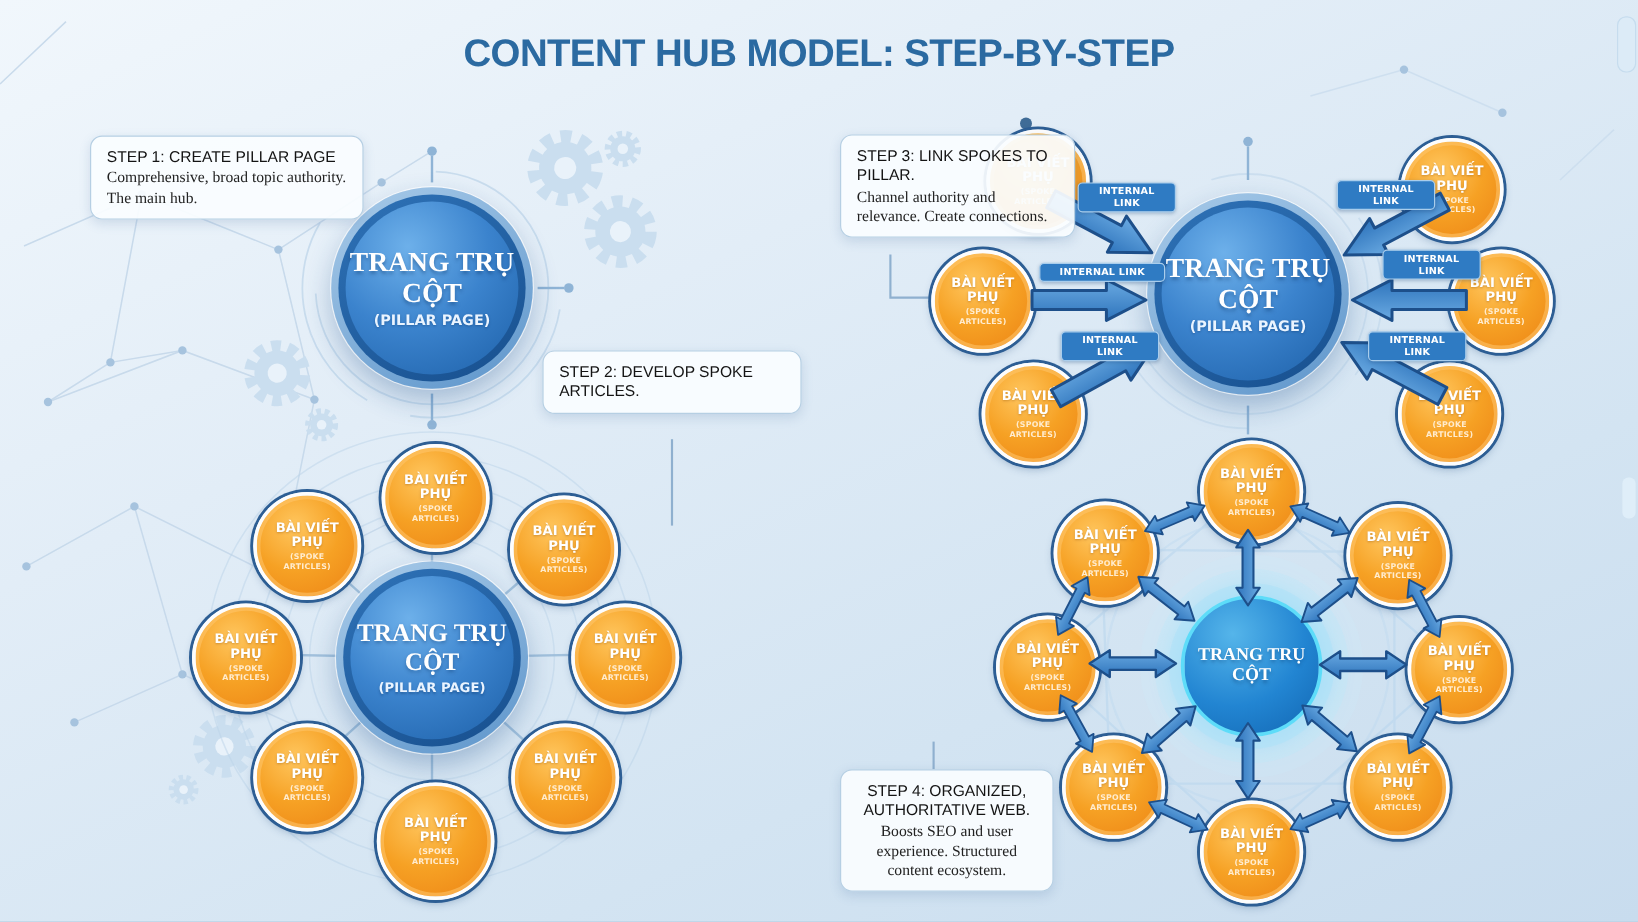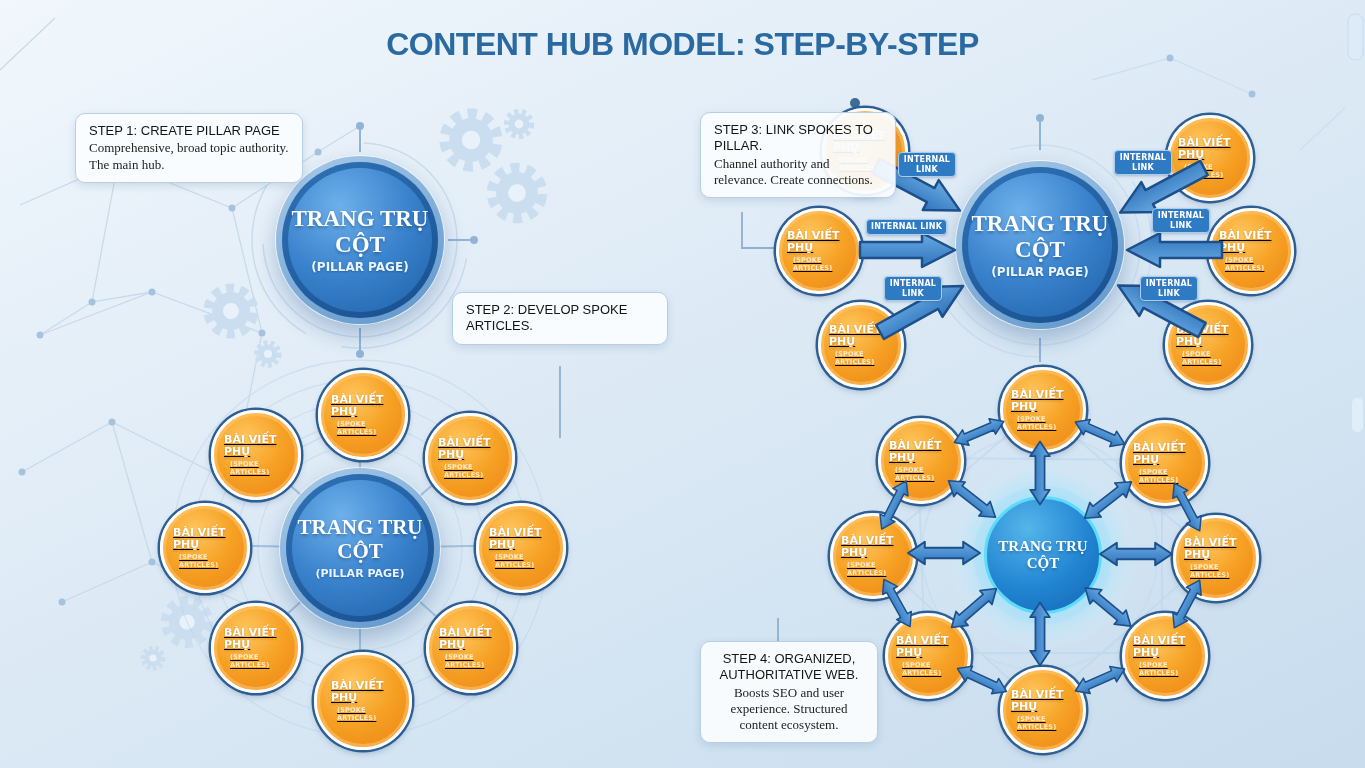--- a/index.html
+++ b/index.html
@@ -41,31 +41,31 @@
     border:3px solid #5ddcf9;
     box-shadow:0 0 0 10px rgba(173,225,248,.55),0 0 0 22px rgba(190,232,250,.35),
       0 0 0 34px rgba(205,238,252,.22),0 0 18px 6px rgba(90,200,245,.55);
     display:flex;flex-direction:column;align-items:center;justify-content:center;text-align:center;}
   .hub4 .pl-t{font-size:15px;width:96px;}
   .spoke{
     position:absolute;border-radius:50%;z-index:2;
     background:radial-gradient(circle at 38% 30%,#ffc65e 0%,#f6a124 48%,#ec8214 100%);
     border:3px solid #fdfdfd;
     box-shadow:0 0 0 2.5px #2d5e94,0 3px 7px rgba(40,80,130,.35),inset 0 0 0 3px rgba(255,198,110,.55);
-    display:flex;flex-direction:column;align-items:center;justify-content:center;text-decoration:underline;}
+    display:flex;flex-direction:column;align-items:center;justify-content:center;text-align:center;}
   .s84{width:84px;height:84px;}
   .s92{width:92px;height:92px;}
   .s80{width:80px;height:80px;}
   .sp-t{font-family:"DejaVu Sans","Liberation Sans",sans-serif;font-weight:700;color:#fff;
     font-size:11px;line-height:1.12;width:64px;text-shadow:0 1px 2px rgba(120,60,0,.35);}
   .sp-s{font-family:"DejaVu Sans","Liberation Sans",sans-serif;font-weight:700;color:#ffeccf;
     font-size:6.5px;line-height:1.25;width:52px;margin-top:2px;letter-spacing:.2px;}
   .badge{
     position:absolute;background:#2f7bc3;border:1.5px solid #a9cdec;border-radius:4px;
-    color:#fff;font-weight:700;font-size:8px;line-height:1.2;padding:2px 4px;text-align:center;
+    color:#fff;font-weight:700;font-size:8px;line-height:1.2;padding:2px 16px;text-align:center;
     z-index:5;box-shadow:0 1px 3px rgba(30,70,120,.3);
     font-family:"DejaVu Sans","Liberation Sans",sans-serif;letter-spacing:.2px;}
   .badge.two{width:48px;}
   .badge.one{white-space:nowrap;}
 </style>
 </head>
 <body>
 
 <div id="canvas">
 

